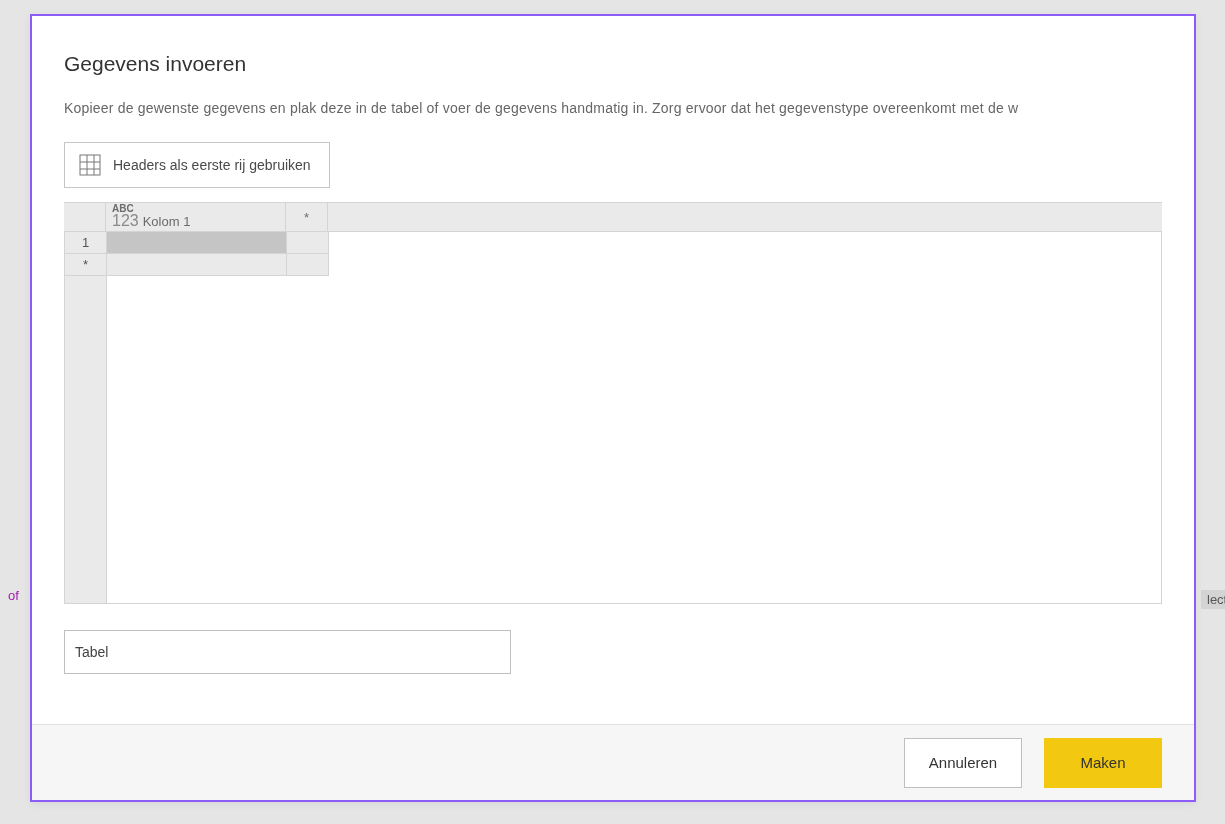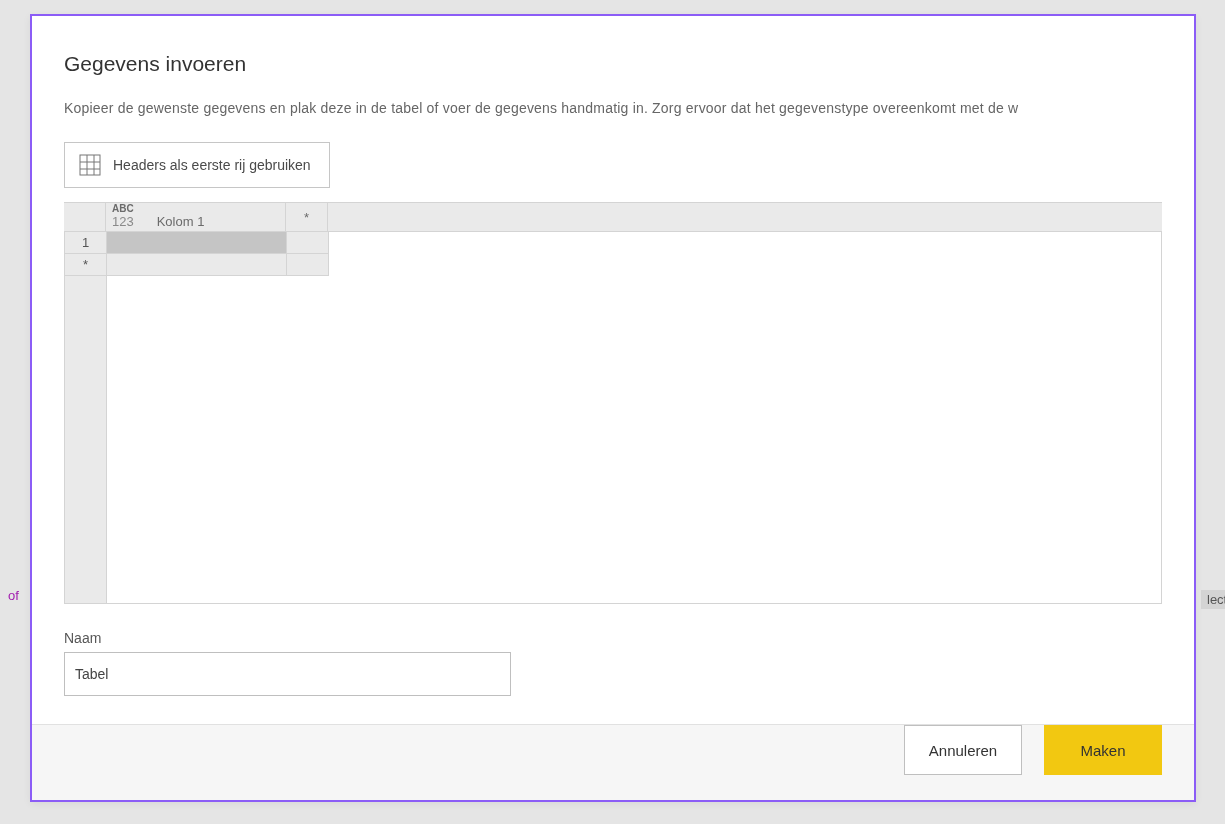--- a/index.html
+++ b/index.html
@@ -88,33 +88,32 @@
       width: 180px;
       border-right: 1px solid #d4d4d4;
       display: flex;
       align-items: center;
       padding-left: 6px;
       background: #eaeaea;
       font-size: 13px;
       color: #6b6b6b;
       position: relative;
       cursor: pointer;
-      gap: 19px;
     }
     .grid-col-badge {
       font-size: 10px;
       font-weight: 700;
       color: #6b6b6b;
       position: absolute;
       top: 1px;
       left: 6px;
       line-height: 1;
     }
     .grid-col-sub {
-      font-size: 13px;
+      font-size: 16px;
       color: #8a8a8a;
       margin-left: 0;
       padding-top: 8px;
     }
     .grid-col-new {
       width: 42px;
       border-right: 1px solid #d4d4d4;
       display: flex;
       align-items: center;
       justify-content: center;
@@ -173,20 +172,21 @@
       font-size: 14px;
       color: #444444;
       font-family: inherit;
     }
     .dialog-footer {
       height: 76px;
       border-top: 1px solid #e1e1e1;
       background: #f6f6f6;
       display: flex;
       justify-content: flex-end;
+      align-items: center;
       padding: 0 32px;
       gap: 22px;
     }
     .footer-btn {
       height: 50px;
       min-width: 118px;
       padding: 0 20px;
       font-size: 15px;
       font-family: inherit;
       cursor: pointer;
@@ -271,21 +271,20 @@
           <div class="grid-cell-add"></div>
         </div>
         <div style="flex:1; display:flex;">
           <div style="width:42px; background:#eaeaea; border-right:1px solid #d4d4d4;"></div>
           <div style="flex:1; background:#ffffff;"></div>
         </div>
       </div>
     </div>
 
     <div class="name-section">
-      <label class="name-label">Naam</label>
       <input type="text" class="name-input" value="Tabel" style="">
     </div>
 
   </div>
 
   <div class="dialog-footer">
     <button class="footer-btn cancel">Annuleren</button>
     <button class="footer-btn primary">Maken</button>
   </div>
 </div>

